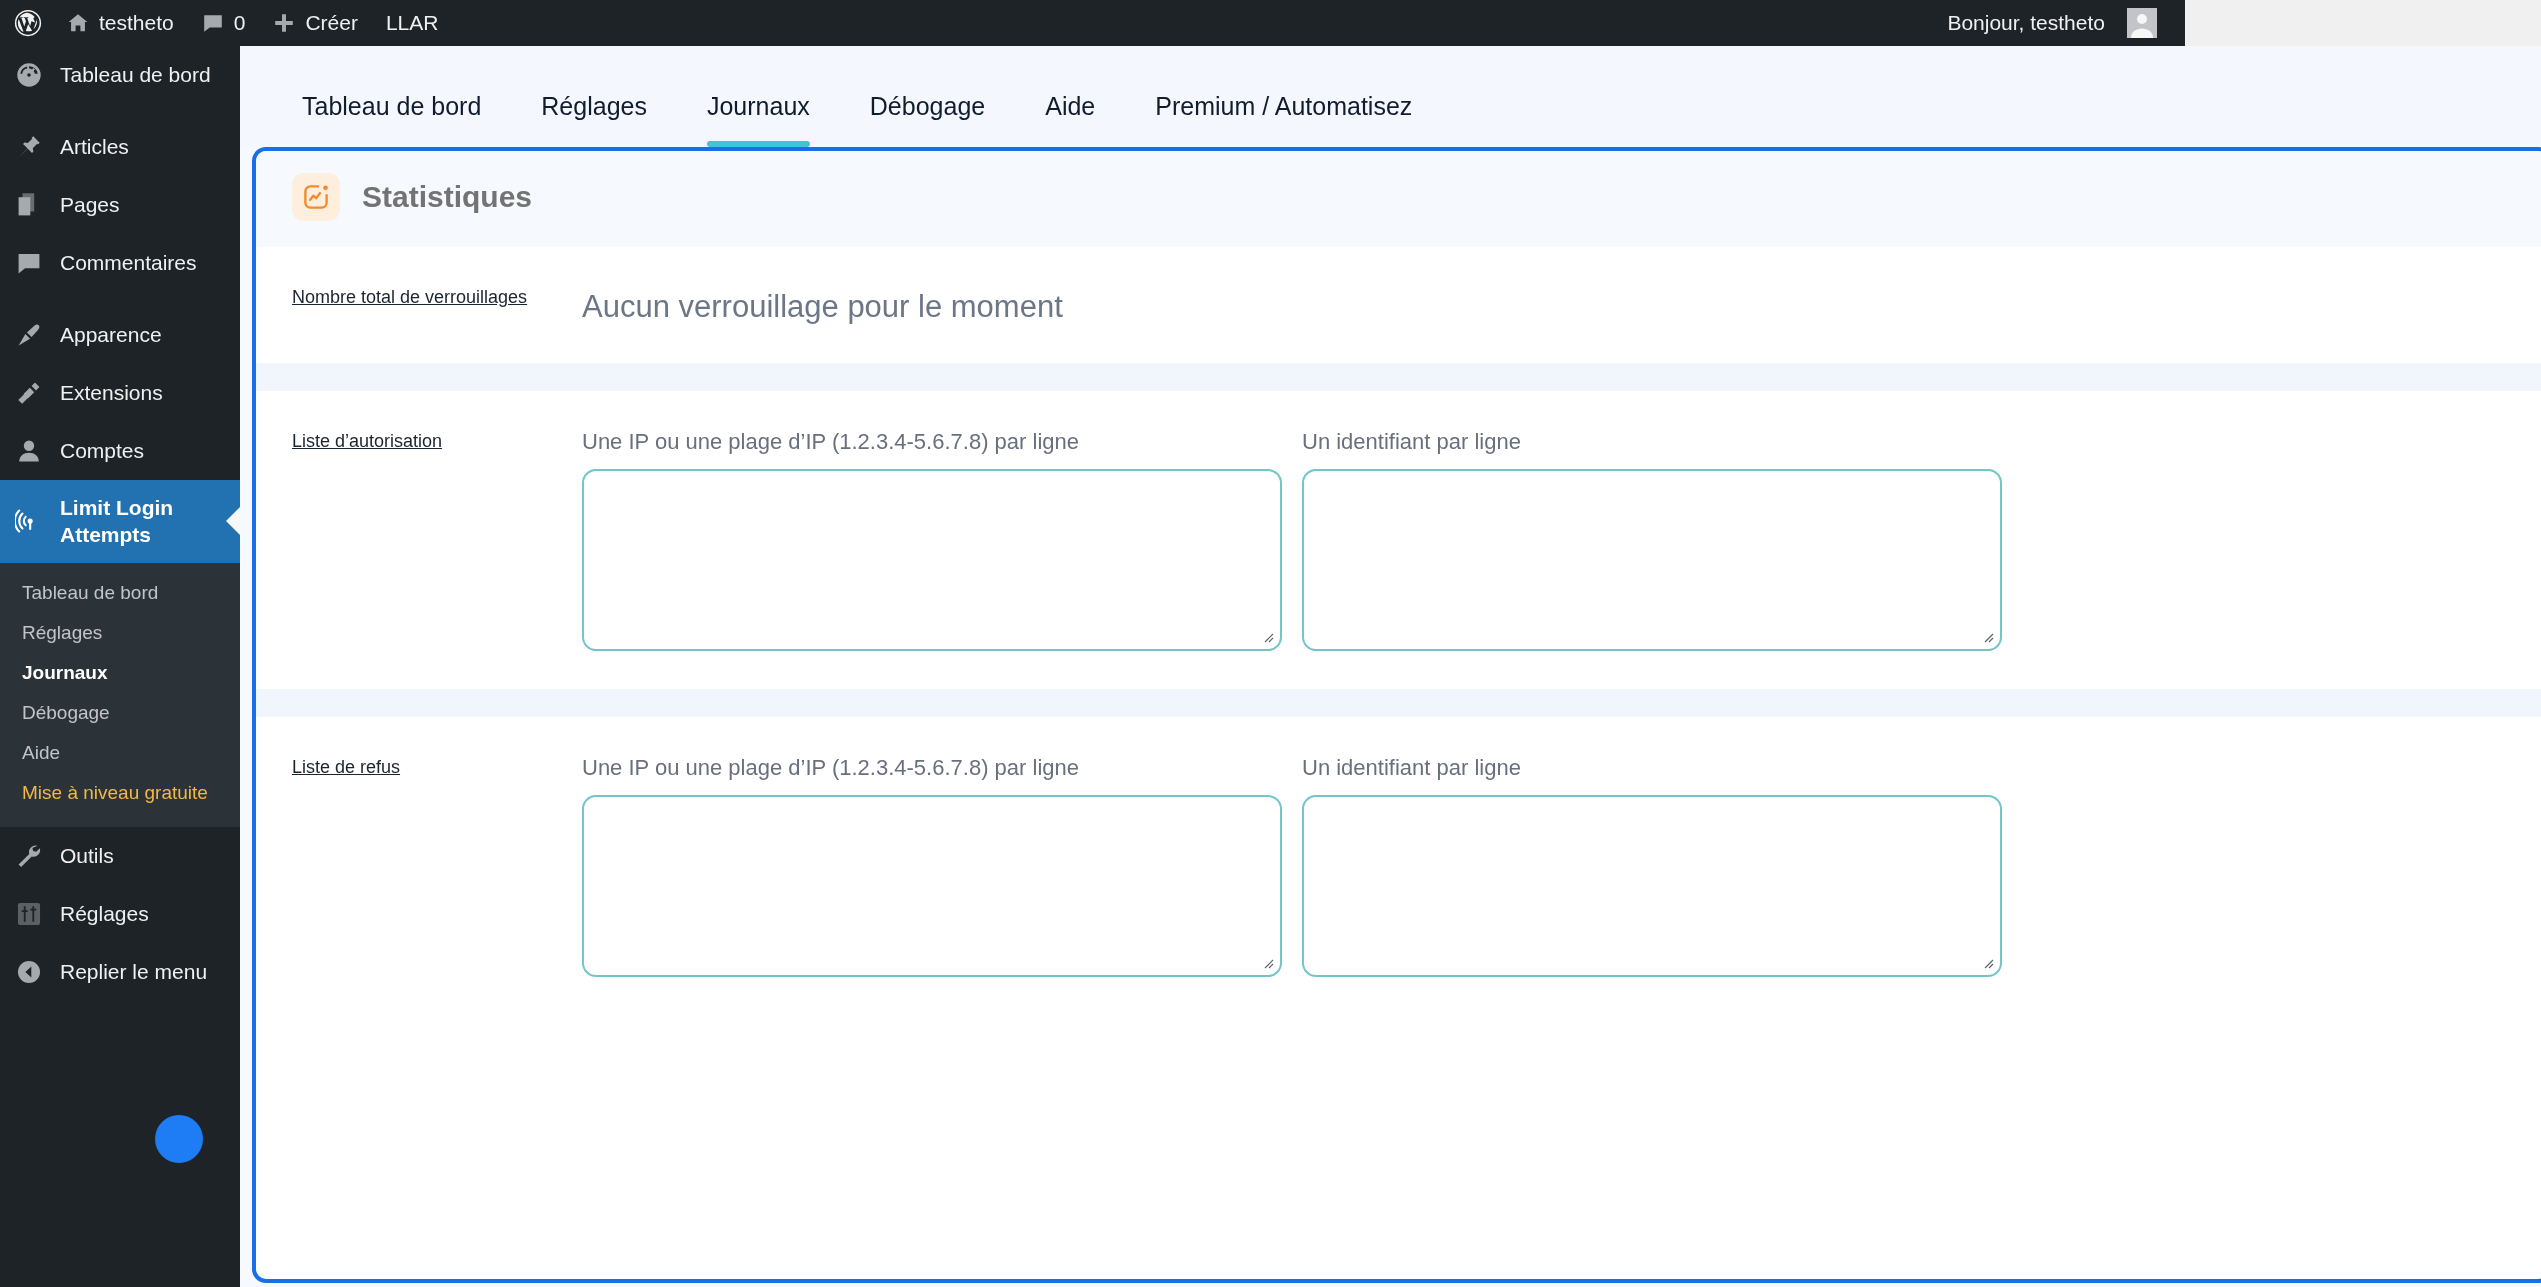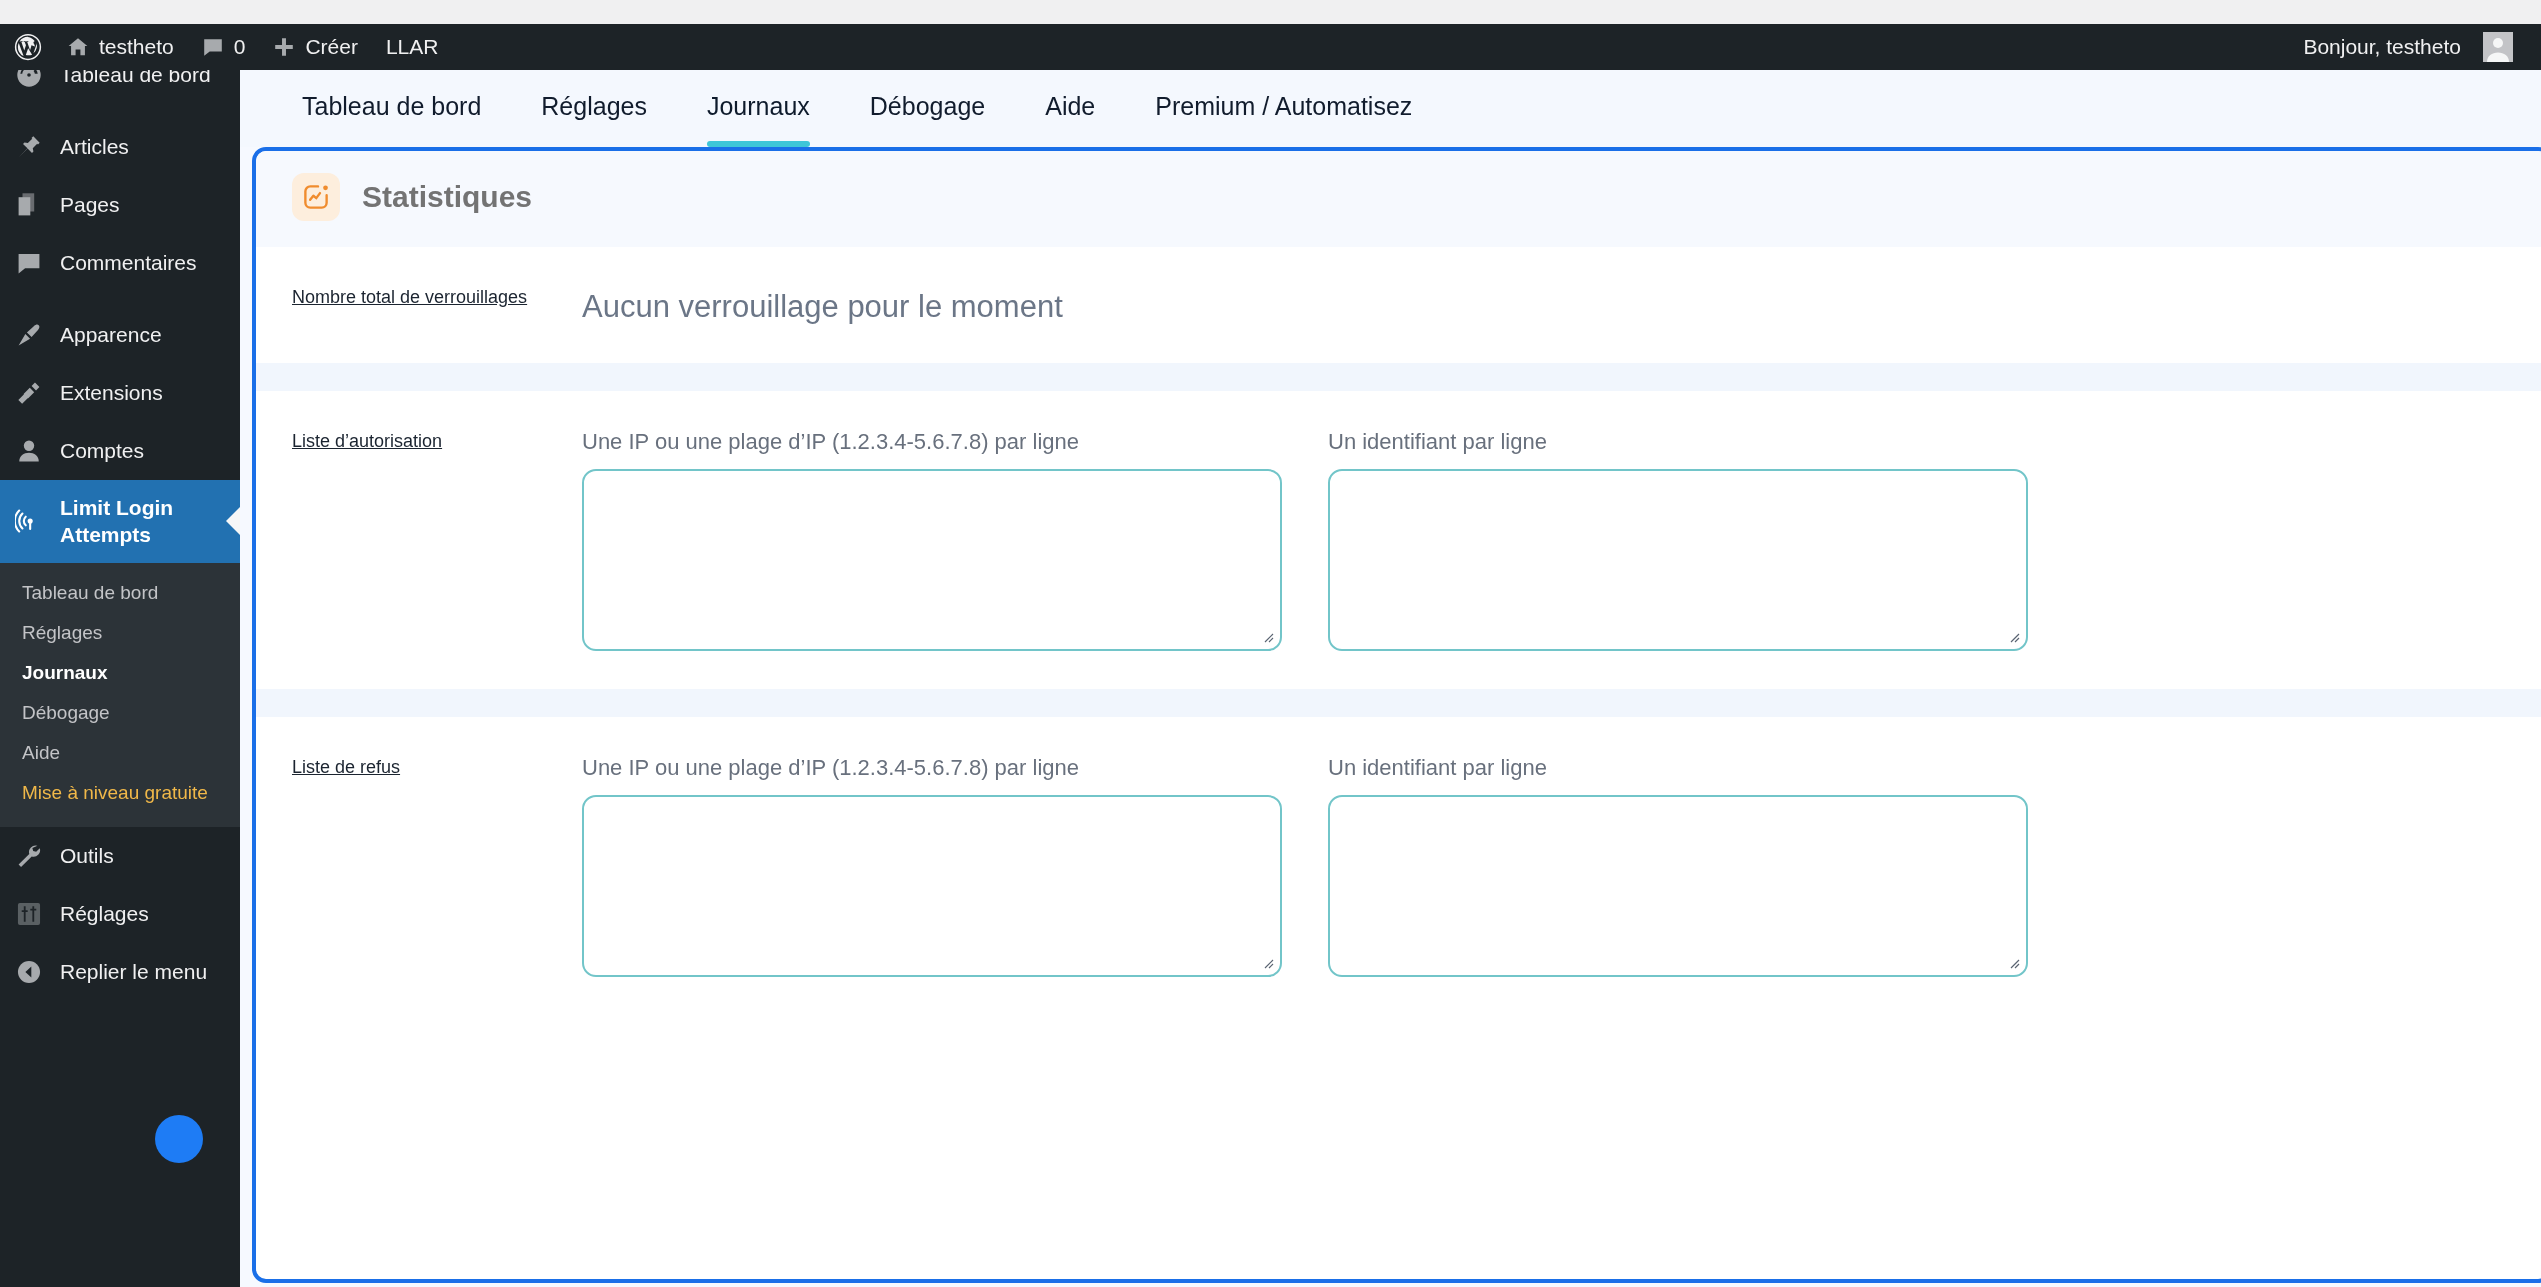--- a/index.html
+++ b/index.html
@@ -6,27 +6,26 @@
   html, body {
     width: 2541px; height: 1287px;
     overflow: hidden;
     font-family: "Liberation Sans", sans-serif;
     background: #f0f0f1;
   }
 
   
   #adminbar {
     position: absolute; top: 0; left: 0;
-    width: 2541px; height: 46px;
+    width: 2185px; height: 46px;
     background: #1d2327;
     display: flex; align-items: center;
     color: #f0f0f1;
     font-size: 21px;
     z-index: 50;
-    margin-top: 24px;
   }
   .ab-item {
     display: flex; align-items: center; gap: 10px;
     height: 46px; padding: 0 14px;
     color: #f0f0f1; white-space: nowrap;
   }
   .ab-item.first { padding-left: 13px; padding-right: 10px; }
   .ab-spacer { flex: 1; }
   .ab-right { margin-right: 14px; }
   .wp-logo { width: 30px; height: 30px; display: block; }
@@ -147,21 +146,21 @@
   .row-label {
     width: 290px; flex: 0 0 290px;
     font-size: 18px; color: #1b2430;
     padding-top: 2px;
     text-decoration: underline;
   }
   .row-value {
     font-size: 31px; color: #6b7687;
     padding-top: 4px;
   }
-  .fields { display: flex; gap: 46px; flex: 1; }
+  .fields { display: flex; gap: 20px; flex: 1; }
   .field { width: 700px; }
   .field-label {
     font-size: 22px; color: #68707d;
     margin-bottom: 14px;
   }
   .ta {
     position: relative;
     width: 700px; height: 182px;
     border: 2px solid #72c5c9;
     border-radius: 14px;

